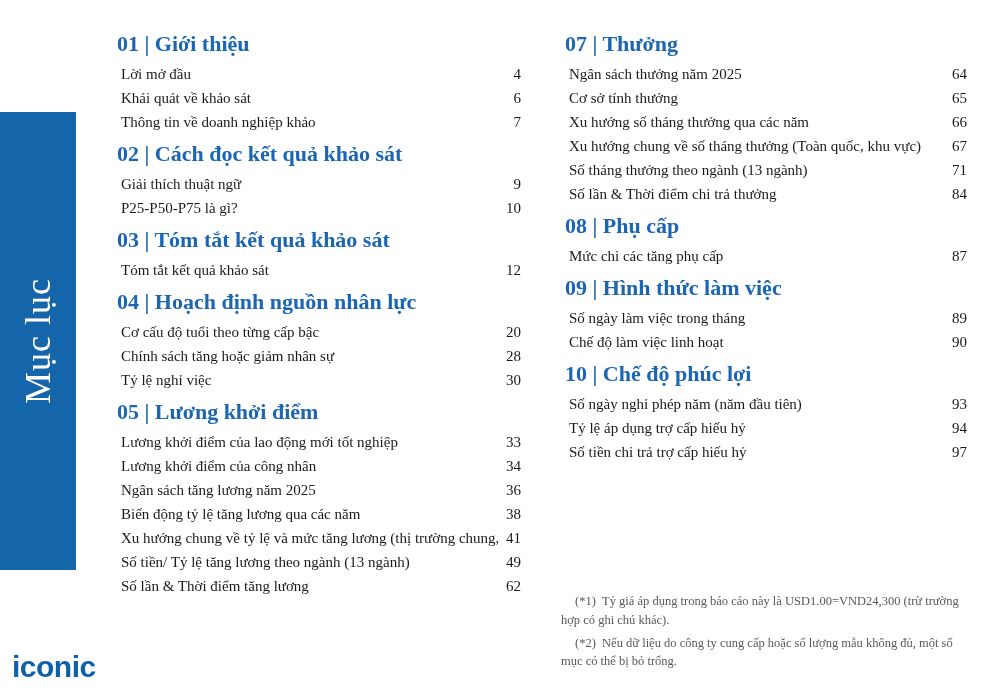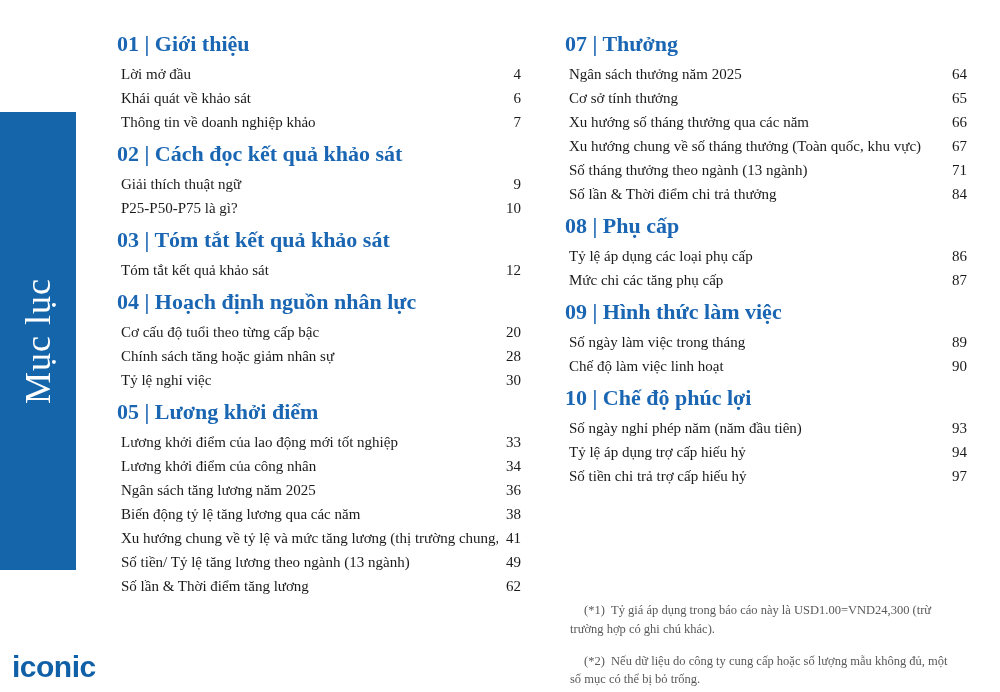--- a/index.html
+++ b/index.html
@@ -25,21 +25,21 @@
   .toc-row{
     display:flex;align-items:flex-start;line-height:24px;font-size:15px;
     padding-left:4px;
   }
   .toc-label{flex:1 1 auto;white-space:nowrap;overflow:hidden;}
   .toc-page{flex:0 0 auto;text-align:right;padding-left:8px;}
   .footnotes{
     position:absolute;left:557px;top:588px;width:412px;
     font-size:12.5px;line-height:1.5;color:#595959;
   }
-  .footnotes p{margin:13px;text-indent:14px;font-family:Liberation Serif, serif;}
+  .footnotes p{margin:4px;text-indent:14px;font-family:Liberation Serif, serif;}
   .logo{
     position:absolute;left:12px;top:650px;
     font-family:"Liberation Sans", sans-serif;font-weight:bold;
     font-size:30px;letter-spacing:-0.5px;color:#1060a8;line-height:34px;
   }
 </style>
 </head>
 <body>
 
 <div class="sidebar">
@@ -153,24 +153,20 @@
         <span class="toc-page">71</span>
       </div>
       <div class="toc-row">
         <span class="toc-label">Số lần &amp; Thời điểm chi trả thưởng</span>
         <span class="toc-page">84</span>
       </div>
     </section>
     <section>
       <h2 class="sec-heading">08 | Phụ cấp</h2>
       <div class="toc-row">
-        <span class="toc-label">Tỷ lệ áp dụng các loại phụ cấp</span>
-        <span class="toc-page">86</span>
-      </div>
-      <div class="toc-row">
         <span class="toc-label">Mức chi các tăng phụ cấp</span>
         <span class="toc-page">87</span>
       </div>
     </section>
     <section>
       <h2 class="sec-heading">09 | Hình thức làm việc</h2>
       <div class="toc-row">
         <span class="toc-label">Số ngày làm việc trong tháng</span>
         <span class="toc-page">89</span>
       </div>

